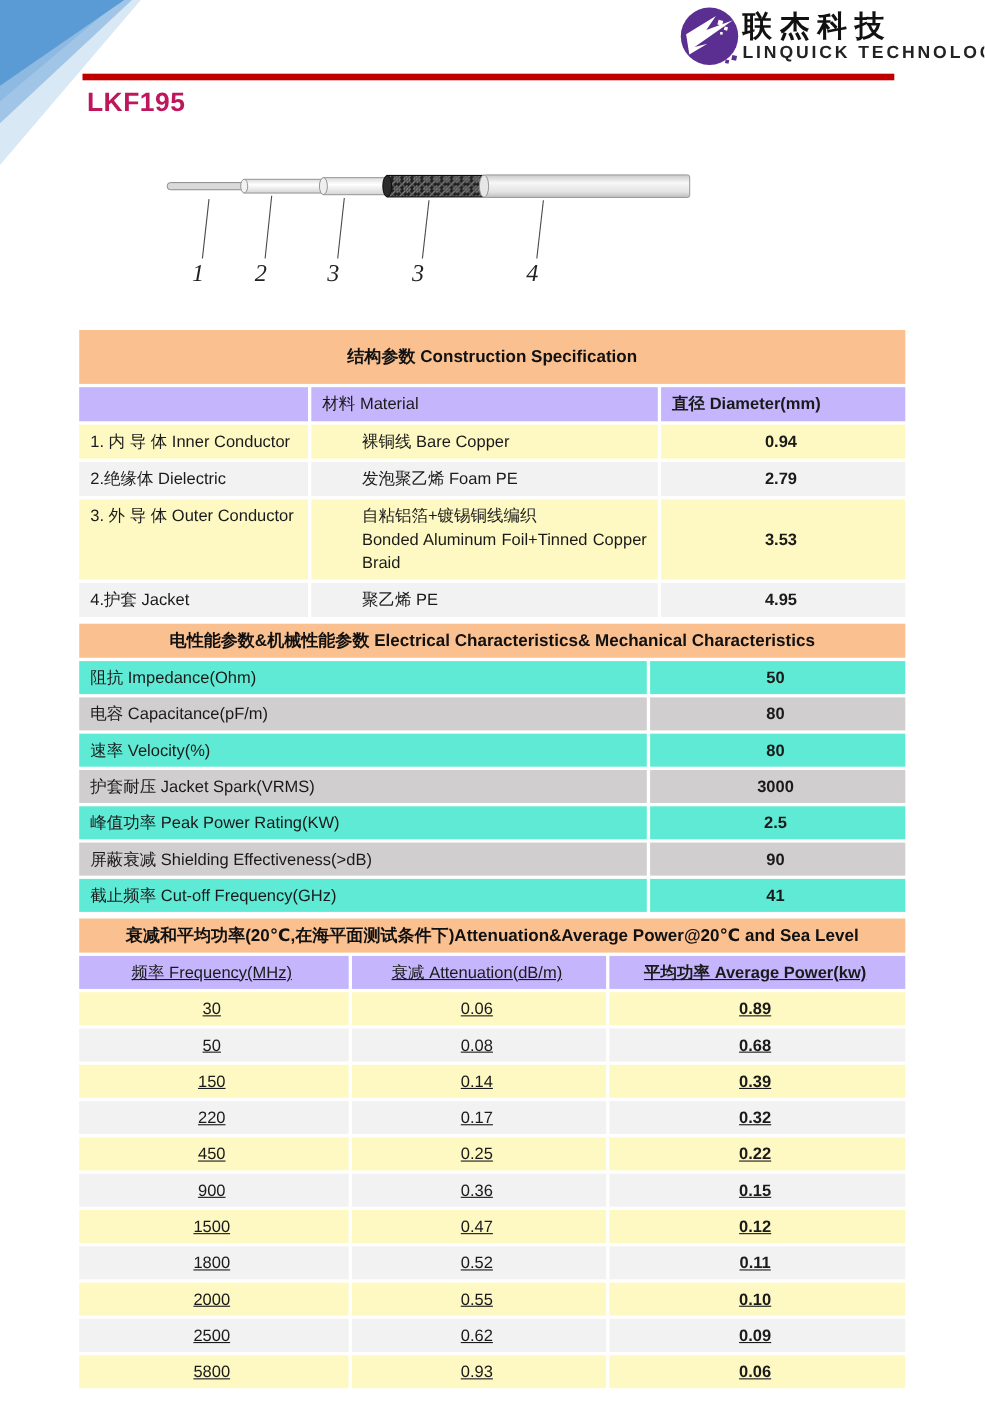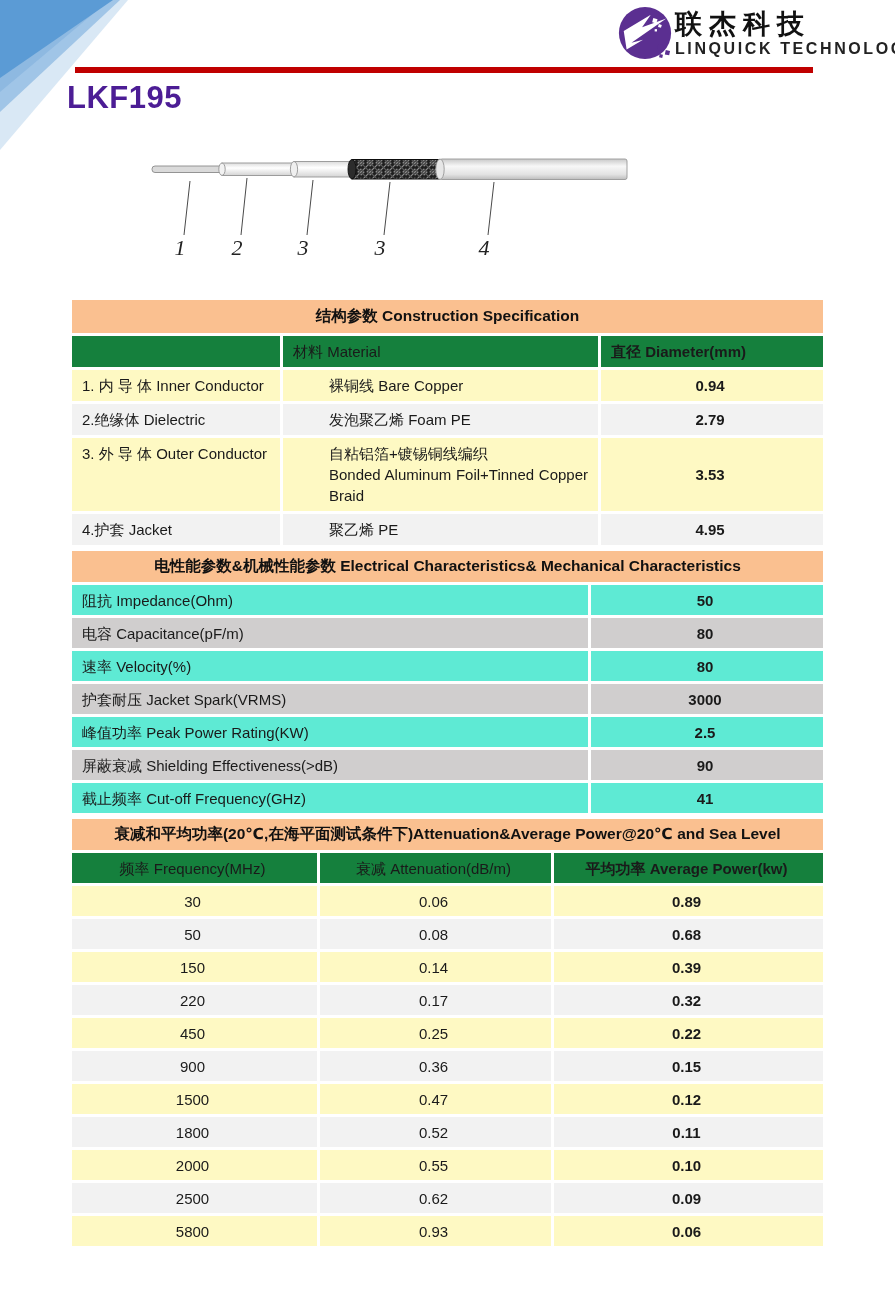--- a/index.html
+++ b/index.html
@@ -8,40 +8,40 @@
 
   
   .deco{position:absolute;left:0;top:0;}
 
   
   .logo{position:absolute;left:616px;top:4px;display:flex;align-items:center;gap:1px;}
   .logo-text .zh{font-size:27px;font-weight:700;letter-spacing:7px;color:#111;line-height:30px;white-space:nowrap;}
   .logo-text .en{font-size:16px;font-weight:700;letter-spacing:2.6px;color:#222;margin-top:1px;white-space:nowrap;}
 
   .red-bar{position:absolute;left:75px;top:67px;width:738px;height:6px;background:#C00000;}
-  .title{position:absolute;left:67px;top:80px;font-size:31px;font-weight:700;letter-spacing:.5px;color:#4c1d95;margin:0;}
+  .title{position:absolute;left:79px;top:80px;font-size:24px;font-weight:700;letter-spacing:.5px;color:#be185d;margin:0;}
 
   .cable{position:absolute;left:100px;top:145px;}
 
   
   .content{position:absolute;left:72px;top:300px;width:751px;}
   .band{background:#FAC090;display:flex;align-items:center;justify-content:center;
         font-weight:700;font-size:15.5px;color:#111;height:31px;margin-top:6px;text-align:center;}
-  .band-lg{height:33px;margin-top:0;}
+  .band-lg{height:49px;margin-top:0;}
 
   .tbl{display:grid;gap:3px;margin-top:3px;background:#fff;}
   .tbl-cons{grid-template-columns:208px 315px 1fr;}
   .tbl-ele{grid-template-columns:516px 1fr;}
-  .tbl-att{grid-template-columns:245px 231px 1fr;}
+  .tbl-att{grid-template-columns:245px 231px 1fr;text-decoration:underline;}
 
   .cell{font-size:15px;line-height:21px;padding:4.5px 10px;color:#1a1a1a;}
   .blk{text-align:justify;}
   .ctr{display:flex;align-items:center;justify-content:center;text-align:center;padding-left:6px;padding-right:10px;}
   .bold{font-weight:700;}
-  .hdr{background:#15803d;}
+  .hdr{background:#c4b5fd;}
   .pre{white-space:pre-line;padding-left:46px;}
   .tbl-cons .cell{padding-top:5px;padding-bottom:5px;}
 
   .tbl-cons .alt-a,.tbl-att .alt-a{background:#fef9c3;}
   .tbl-cons .alt-b,.tbl-att .alt-b{background:#F2F2F2;}
   .tbl-ele .alt-a{background:#5eead4;}
   .tbl-ele .alt-b{background:#D0CECE;}
 
   .num-label{font-family:"Liberation Serif","DejaVu Serif",serif;font-style:italic;font-size:22px;fill:#222;}
 </style>

